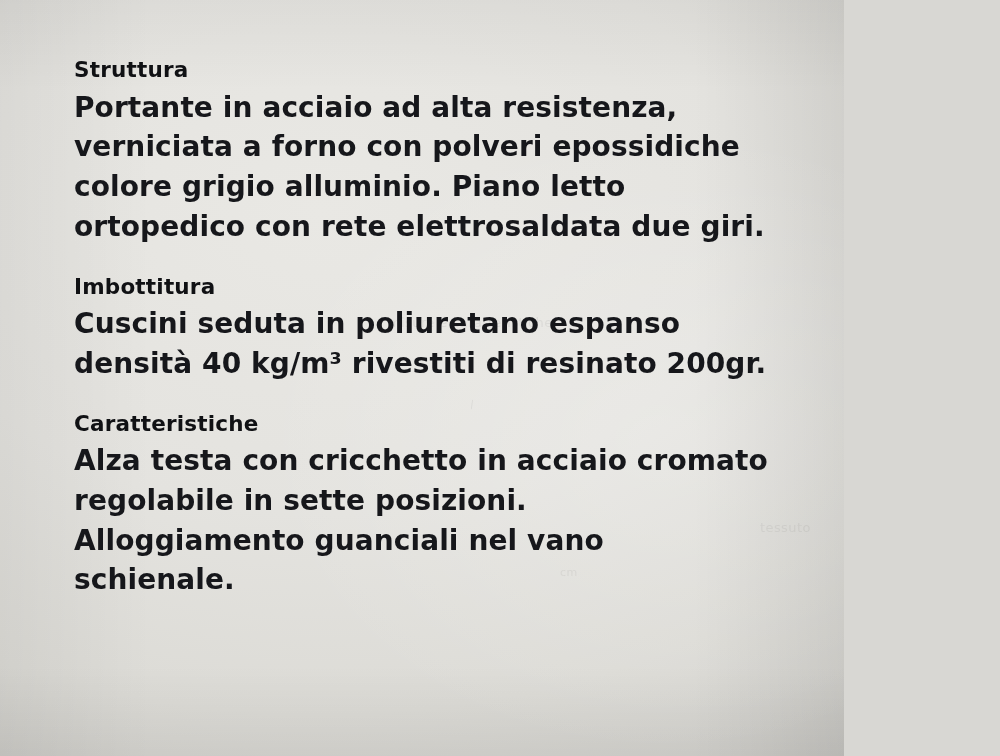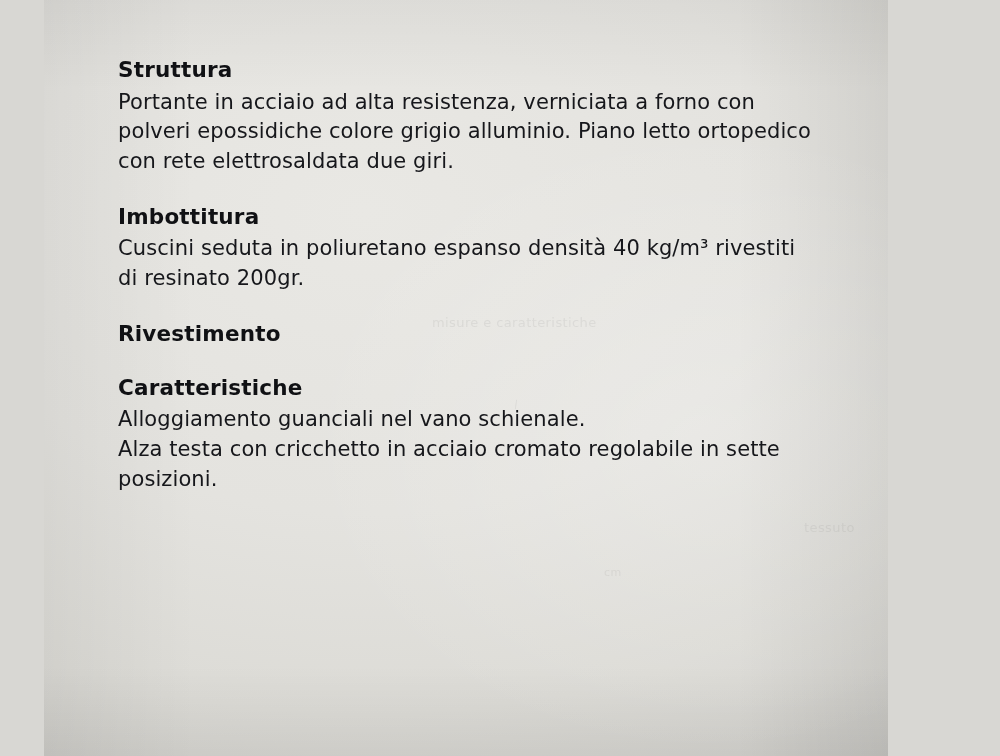--- a/index.html
+++ b/index.html
@@ -16,21 +16,20 @@
 
   
   #page {
     position: relative;
     width: 844px;
     height: 756px;
     background:
       radial-gradient(ellipse 120% 95% at 38% 28%, #e9e8e4 0%, #e4e3df 42%, #dcdbd6 70%, #cfcecA 100%),
       linear-gradient(160deg, #eceae6 0%, #e2e1dc 55%, #d2d1cc 100%);
     box-sizing: border-box;
-    margin-left: 44px;
   }
   
   #page::after {
     content: "";
     position: absolute;
     inset: 0;
     pointer-events: none;
     background:
       radial-gradient(ellipse 80% 70% at 78% 58%, rgba(255,255,255,0.22), rgba(255,255,255,0) 60%),
       linear-gradient(to right, rgba(0,0,0,0.05), rgba(0,0,0,0) 18%, rgba(0,0,0,0) 82%, rgba(0,0,0,0.07)),
@@ -65,22 +64,22 @@
 
   h2.section-title {
     font-size: 21.5px;
     font-weight: bold;
     letter-spacing: 0.2px;
     margin: 0 0 4px 0;
     line-height: 1.28;
     color: #101114;
   }
   p.section-body {
-    font-size: 21px;
-    font-weight: 400;
+    font-size: 28px;
+    font-weight: 700;
     margin: 0;
     line-height: 1.42;
     letter-spacing: 0.1px;
     color: #16171b;
     max-width: 890px;
   }
   p.section-body + p.section-body { margin-top: 0; }
 </style>
 </head>
 <body>
@@ -98,23 +97,22 @@
       <h2 class="section-title">Struttura</h2>
       <p class="section-body">Portante in acciaio ad alta resistenza, verniciata a forno con polveri epossidiche colore grigio alluminio. Piano letto ortopedico con rete elettrosaldata due giri.</p>
     </section>
 
     <section class="block">
       <h2 class="section-title">Imbottitura</h2>
       <p class="section-body">Cuscini seduta in poliuretano espanso densità 40 kg/m³ rivestiti di resinato 200gr.</p>
     </section>
 
     <section class="block">
-      <h2 class="section-title">Rivestimento</h2>
     </section>
 
     <section class="block">
       <h2 class="section-title">Caratteristiche</h2>
+      <p class="section-body">Alza testa con cricchetto in acciaio cromato regolabile in sette posizioni.</p>
       <p class="section-body">Alloggiamento guanciali nel vano schienale.</p>
-      <p class="section-body">Alza testa con cricchetto in acciaio cromato regolabile in sette posizioni.</p>
     </section>
 
   </div>
 </div>
 
 </body></html>

